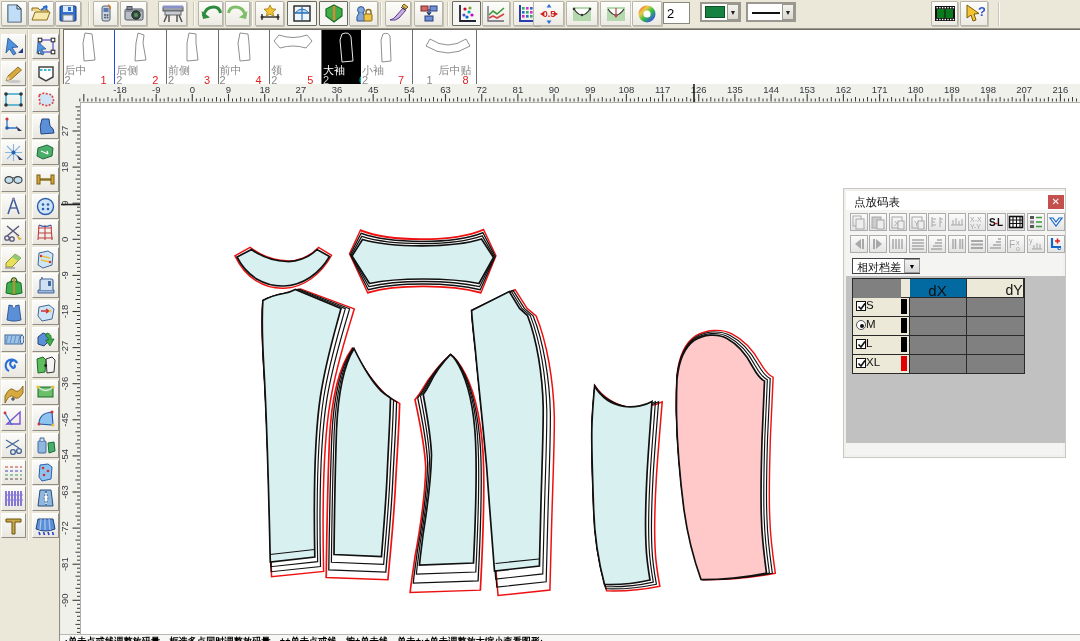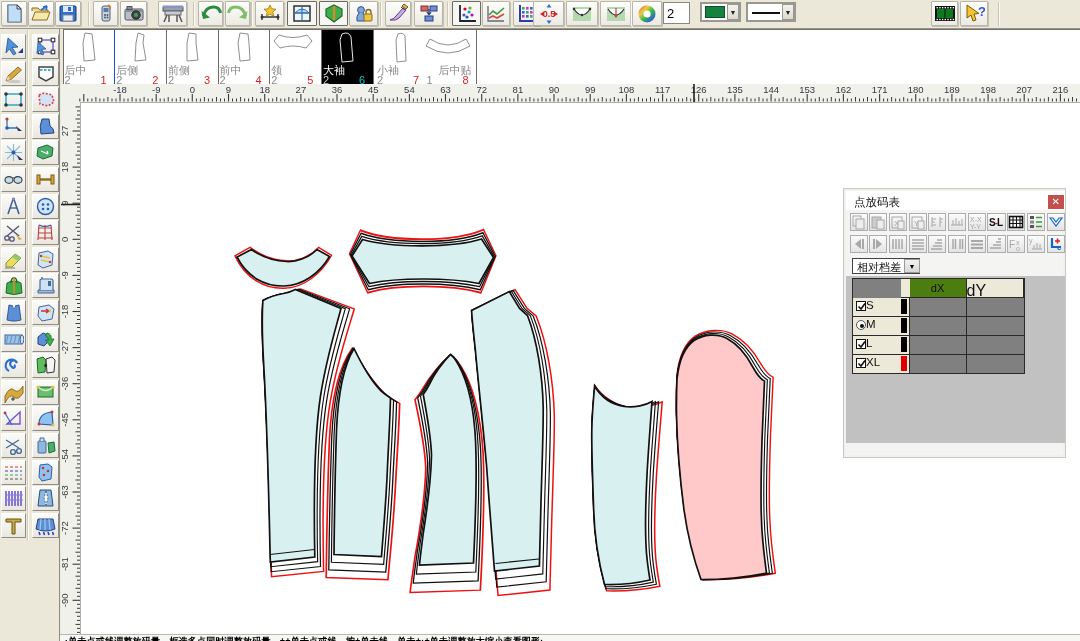--- a/index.html
+++ b/index.html
@@ -293,21 +293,21 @@
 <div class="abs" style="left:322.0px;top:30px;width:51.7px;height:54px;background:#000;border-right:1px solid #706e66;overflow:hidden;">
     <svg width="50" height="34" viewBox="0 0 50 34" style="position:absolute;left:0;top:1px;">
       <g stroke="#e8e8e8" stroke-width="1">
         <path d="M20 3 q7-3 9 3 l2 24 -11 1 -2-22 z" fill="none"></path>
       </g>
     </svg>
     <div class="abs" style="left:1px;top:33px;font-size:11px;color:#fff;letter-spacing:0px;white-space:nowrap;">大袖</div>
     <div class="abs" style="left:1px;top:44px;font-size:11px;color:#cccccc;">2</div>
     <div class="abs" style="left:37px;top:44px;font-size:11px;color:#00cccc;">6</div>
   </div>
-<div class="abs" style="left:376px;top:30px;width:51.7px;height:54px;background:#fff;border-right:1px solid #706e66;overflow:hidden;">
+<div class="abs" style="left:361px;top:30px;width:51.7px;height:54px;background:#fff;border-right:1px solid #706e66;overflow:hidden;">
     <svg width="50" height="34" viewBox="0 0 50 34" style="position:absolute;left:0;top:1px;">
       <g stroke="#8f8f8f" stroke-width="1">
         <path d="M22 3 q5-2 7 2 l1 25 -9 1 -1-22 z" fill="none"></path>
       </g>
     </svg>
     <div class="abs" style="left:1px;top:33px;font-size:11px;color:#8a8a8a;letter-spacing:0px;white-space:nowrap;">小袖</div>
     <div class="abs" style="left:1px;top:44px;font-size:11px;color:#8a8a8a;">2</div>
     <div class="abs" style="left:37px;top:44px;font-size:11px;color:#e02020;">7</div>
   </div>
 <div class="abs" style="left:425.40000000000003px;top:30px;width:51.7px;height:54px;background:#fff;border-right:1px solid #706e66;overflow:hidden;">
@@ -1198,22 +1198,22 @@
         <text x="9" y="14" font-size="8" font-weight="bold" fill="#16c">c</text>
       </svg>
     </div>
 <div class="abs" style="left:8px;top:68.5px;width:68px;height:16px;background:#fff;border:1px solid #444;">
       <div class="abs" style="left:4px;top:1px;font-size:11px;color:#111;">相对档差</div>
       <div class="abs" style="left:51px;top:0px;width:16px;height:14px;background:linear-gradient(#f2f2f2,#d8d8d8);border:1px solid #999;text-align:center;font-size:7px;padding-top:3px;">▼</div>
     </div>
 <div class="abs" style="left:2px;top:87px;width:219px;height:167px;background:#c1c1c1;"></div>
 <div class="abs" style="left:8px;top:89px;width:172.5px;height:96px;border:1px solid #2a2a2a;background:#808080;">
 <div class="abs" style="left:0px;top:0;width:56.5px;height:18.5px;background:#ece9d8;border-right:1px solid #2a2a2a;border-bottom:1px solid #2a2a2a;font-size:11.5px;color:#111;text-align:center;padding-top:2.5px;margin-left:48px;">号型</div>
-<div class="abs" style="left:56.5px;top:0;width:57px;height:18.5px;background:#4d7c0f;border-right:1px solid #2a2a2a;border-bottom:1px solid #2a2a2a;font-size:11px;color:#111;text-align:center;padding-top:2.5px;">dX</div>
-<div class="abs" style="left:113.5px;top:0;width:57px;height:18.5px;background:#ece9d8;border-right:1px solid #2a2a2a;border-bottom:1px solid #2a2a2a;font-size:16px;color:#111;text-align:left;padding-top:2.5px;">dY</div>
+<div class="abs" style="left:56.5px;top:0;width:57px;height:18.5px;background:#0369a1;border-right:1px solid #2a2a2a;border-bottom:1px solid #2a2a2a;font-size:15px;color:#111;text-align:center;padding-top:2.5px;">dX</div>
+<div class="abs" style="left:113.5px;top:0;width:57px;height:18.5px;background:#ece9d8;border-right:1px solid #2a2a2a;border-bottom:1px solid #2a2a2a;font-size:14px;color:#111;text-align:right;padding-top:2.5px;">dY</div>
 <div class="abs" style="left:0;top:18.5px;width:56.5px;height:19px;background:#ece9d8;border-right:1px solid #2a2a2a;border-bottom:1px solid #2a2a2a;font-size:11.5px;color:#111;padding:2.5px 0 0 3px;"><span style="display:inline-block;width:10px;height:10px;background:#fff;border:1.2px solid #111;position:relative;vertical-align:-1px;"><svg width="9" height="9" style="position:absolute;left:0;top:0;">
             <path d="M1.5 4.5 l2.5 2.5 4-5.5" stroke="#111" stroke-width="1.6" fill="none"></path>
           </svg></span><span style="position:relative;top:-1px;">S</span><span style="position:absolute;right:1.5px;top:1.5px;width:6.5px;height:15px;background:#000;"></span></div>
 <div class="abs" style="left:56.5px;top:18.5px;width:57px;height:19px;background:#808080;border-right:1px solid #2a2a2a;border-bottom:1px solid #2a2a2a;"></div>
 <div class="abs" style="left:113.5px;top:18.5px;width:57px;height:19px;background:#808080;border-bottom:1px solid #2a2a2a;"></div>
 <div class="abs" style="left:0;top:37.5px;width:56.5px;height:19px;background:#ece9d8;border-right:1px solid #2a2a2a;border-bottom:1px solid #2a2a2a;font-size:11.5px;color:#111;padding:2.5px 0 0 3px;"><span style="display:inline-block;width:10px;height:10px;background:#fff;border:1.2px solid #555;border-radius:50%;position:relative;vertical-align:-1px;"><span style="position:absolute;left:2.5px;top:2.5px;width:4px;height:4px;background:#111;border-radius:50%;"></span></span><span style="position:relative;top:-1px;">M</span><span style="position:absolute;right:1.5px;top:1.5px;width:6.5px;height:15px;background:#000;"></span></div>
 <div class="abs" style="left:56.5px;top:37.5px;width:57px;height:19px;background:#808080;border-right:1px solid #2a2a2a;border-bottom:1px solid #2a2a2a;"></div>
 <div class="abs" style="left:113.5px;top:37.5px;width:57px;height:19px;background:#808080;border-bottom:1px solid #2a2a2a;"></div>
 <div class="abs" style="left:0;top:56.5px;width:56.5px;height:19px;background:#ece9d8;border-right:1px solid #2a2a2a;border-bottom:1px solid #2a2a2a;font-size:11.5px;color:#111;padding:2.5px 0 0 3px;"><span style="display:inline-block;width:10px;height:10px;background:#fff;border:1.2px solid #111;position:relative;vertical-align:-1px;"><svg width="9" height="9" style="position:absolute;left:0;top:0;">
             <path d="M1.5 4.5 l2.5 2.5 4-5.5" stroke="#111" stroke-width="1.6" fill="none"></path>

